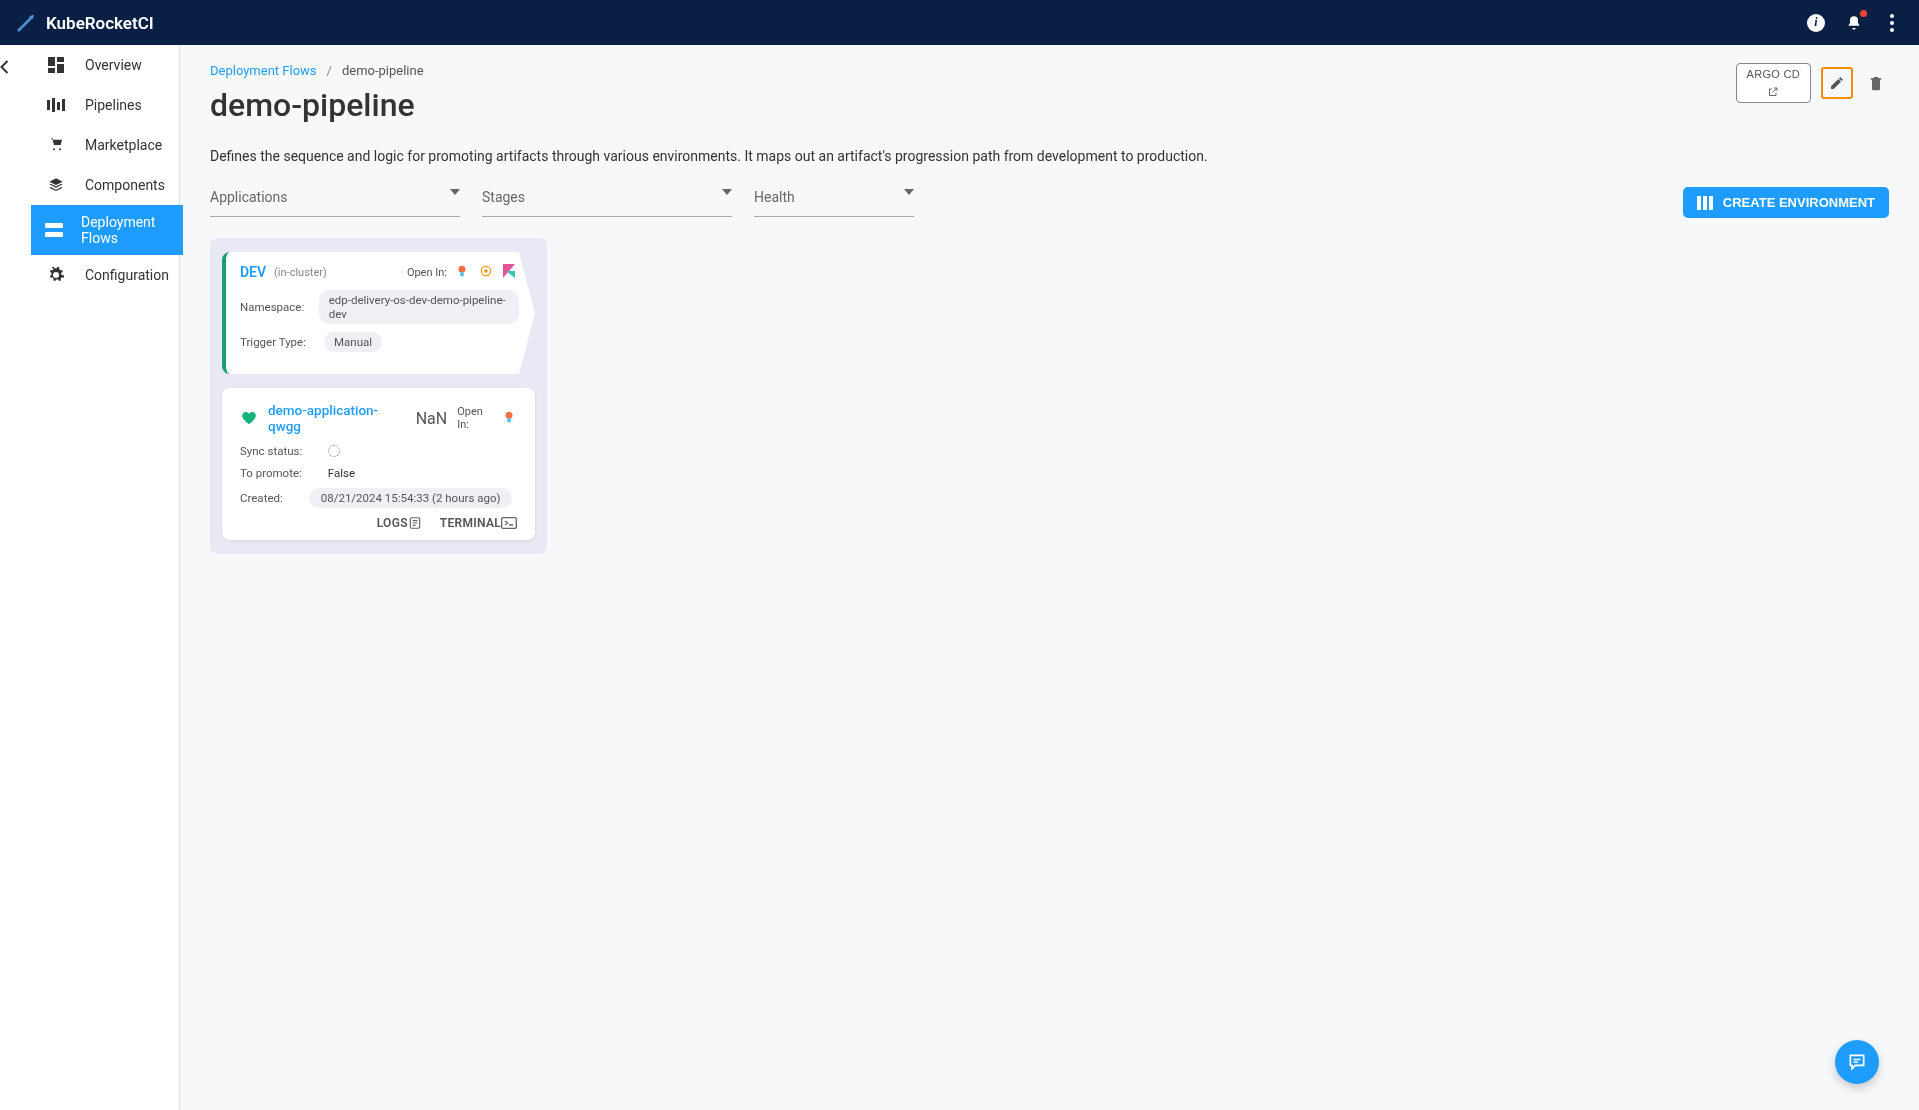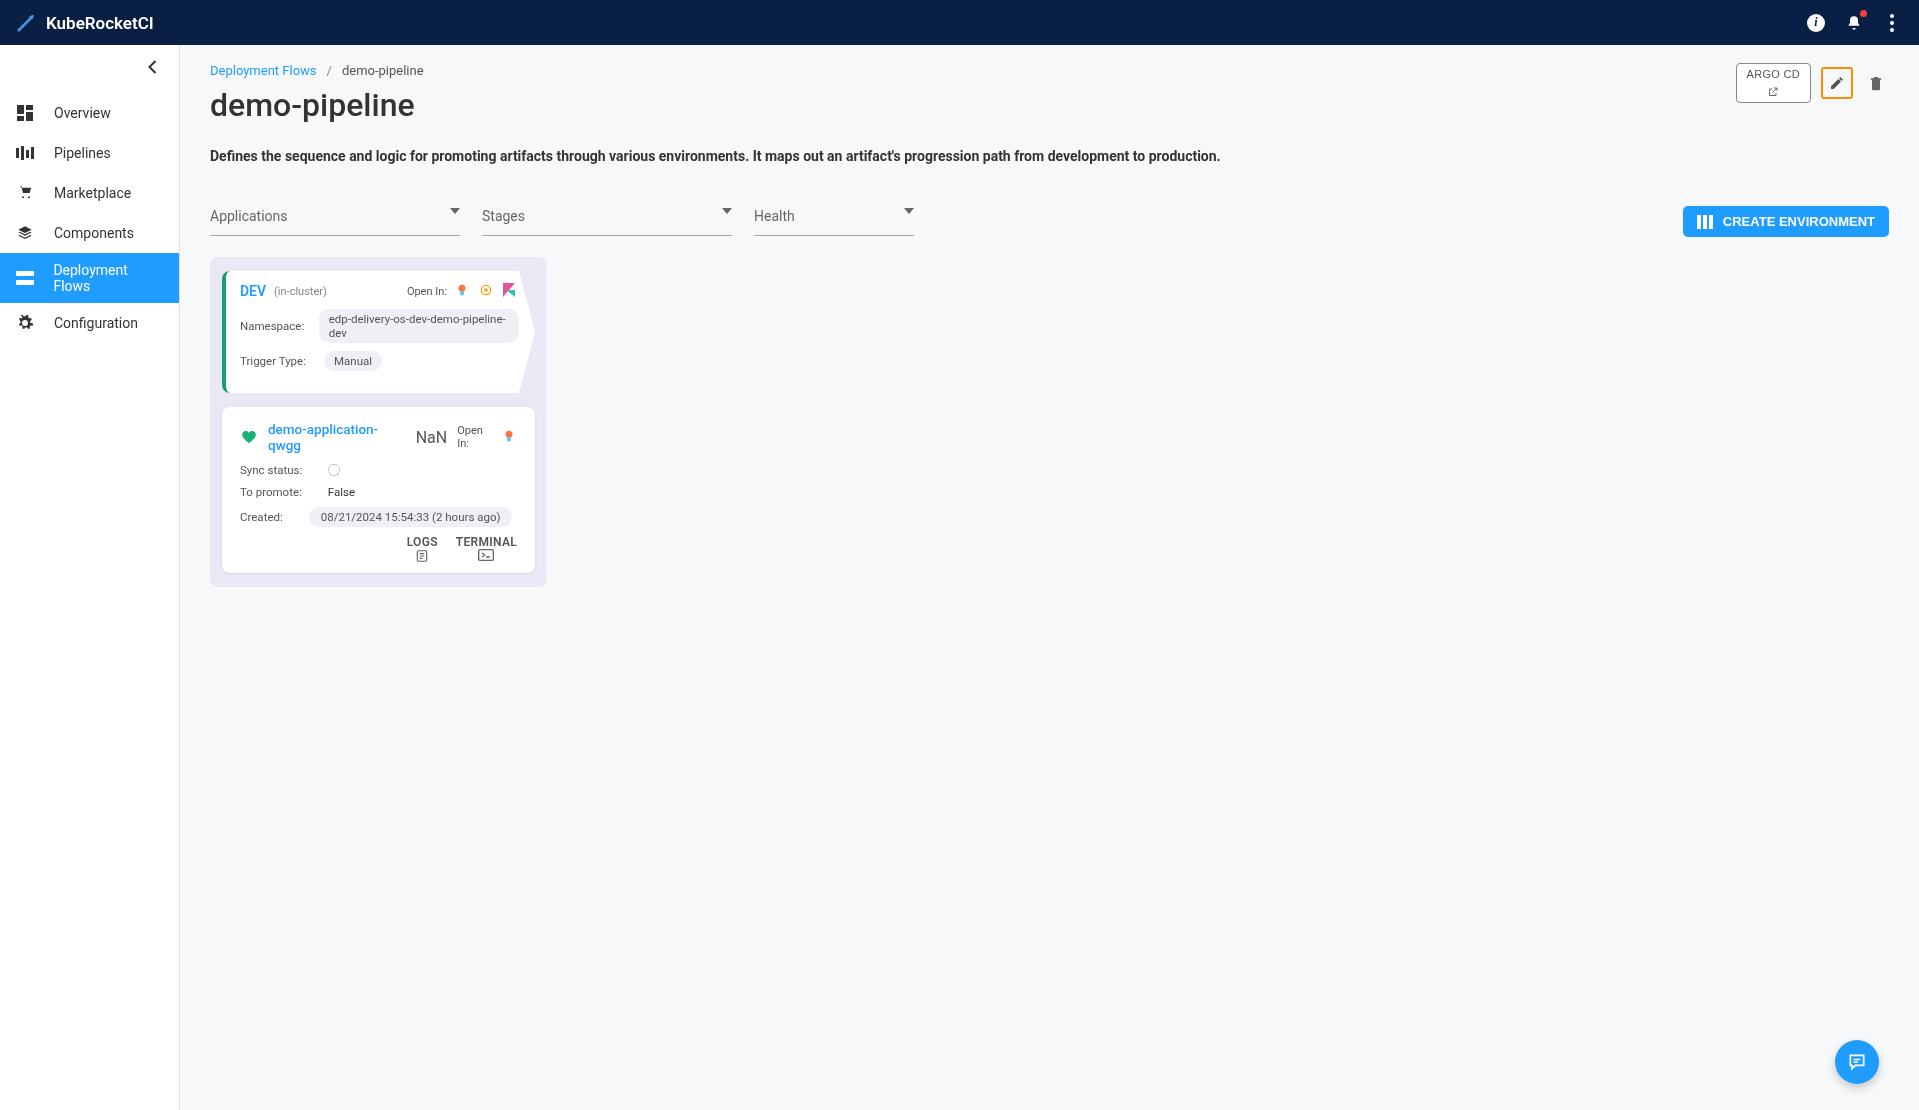--- a/index.html
+++ b/index.html
@@ -6,40 +6,40 @@
 body { font-family: -apple-system, BlinkMacSystemFont, "Segoe UI", Roboto, Helvetica, Arial, sans-serif; font-size: 14px; color: #333; background: #f7f8fa; }
 .topbar { height: 45px; background: #0a1f44; display: flex; align-items: center; padding: 12px 16px; color: #fff; position: relative; }
 .topbar .logo { display: flex; align-items: center; gap: 8px; font-weight: 600; font-size: 17px; }
 .topbar .logo svg { width: 22px; height: 22px; }
 .topbar .right { margin-left: auto; display: flex; align-items: center; gap: 16px; }
 .topbar .icon { width: 22px; height: 22px; cursor: pointer; display: flex; align-items: center; justify-content: center; }
 .info-circle { width: 18px; height: 18px; border-radius: 50%; background: #fff; color: #0a1f44; font-weight: bold; font-size: 12px; display: flex; align-items: center; justify-content: center; font-style: italic; font-family: serif; }
 .bell-wrap { position: relative; }
 .bell-dot { position: absolute; top: -2px; right: -2px; width: 7px; height: 7px; background: #f44336; border-radius: 50%; }
 .layout { display: flex; height: calc(100vh - 45px); }
-.sidebar { width: 180px; background: #fff; border-right: 1px solid #e0e0e0; display: flex; flex-direction: column; position: relative; }
+.sidebar { width: 180px; background: #fff; border-right: 1px solid #e0e0e0; display: flex; position: relative; }
 .sidebar .collapse { height: 44px; display: flex; align-items: center; justify-content: flex-end; padding-right: 22px; margin-bottom: 4px; }
 .sidebar .nav { flex: 1; }
 .nav-item { display: flex; align-items: center; gap: 18px; padding: 9px 14px; cursor: pointer; color: #333; font-size: 14px; }
 .nav-item.active { background: #1f9cff; color: #fff; }
 .nav-item.active .nav-icon { color: #fff; }
 .nav-icon { width: 22px; height: 22px; display: flex; align-items: center; justify-content: center; color: #333; }
 .sidebar-bottom { padding: 14px 20px 22px; }
 .toolbox { display: inline-flex; border: 1px solid #e0e0e0; border-radius: 5px; margin-bottom: 10px; }
 .toolbox .btn { width: 32px; height: 30px; display: flex; align-items: center; justify-content: center; cursor: pointer; color: #666; }
 .toolbox .btn.active { background: #eaeaea; }
 .create-resource { background: #1f9cff; color: #fff; border: none; border-radius: 5px; padding: 10px 14px; display: flex; align-items: center; gap: 8px; font-size: 13px; font-weight: 600; cursor: pointer; }
 .main { flex: 1; padding: 18px 30px; position: relative; overflow: auto; }
 .header-row { display: flex; align-items: flex-start; justify-content: space-between; margin-bottom: 10px; }
 .breadcrumb { font-size: 13px; display: flex; align-items: center; gap: 10px; margin-bottom: 8px; }
 .breadcrumb a { color: #1f9cff; text-decoration: none; }
 .breadcrumb .sep { color: #888; }
 .breadcrumb .current { color: #555; }
 .page-title { font-size: 32px; font-weight: 500; margin: 8px 0 14px; color: #333; }
-.page-desc { font-size: 14px; color: #333; margin-bottom: 42px; font-weight: bold; }
+.page-desc { font-size: 14px; color: #333; margin-bottom: 23px; }
 .header-actions { display: flex; align-items: center; gap: 10px; }
 .btn-outlined { border: 1px solid #888; background: #fff; display: flex; align-items: center; gap: 6px; padding: 4px 10px; border-radius: 4px; font-size: 11px; color: #555; cursor: pointer; letter-spacing: 0.3px; flex-direction: column; }
 .icon-btn { width: 26px; height: 26px; display: flex; align-items: center; justify-content: center; cursor: pointer; color: #555; }
 .edit-highlight { border: 2px solid #ff8c00; border-radius: 3px; padding: 1px; }
 .filters { display: flex; gap: 22px; align-items: center; margin-bottom: 20px; }
 .select-field { position: relative; border-bottom: 1px solid #aaa; display: flex; align-items: flex-start; justify-content: space-between; height: 28px; width: 250px; color: #666; font-size: 14px; cursor: pointer; }
 .select-field.small { width: 160px; }
 .create-env { margin-left: auto; background: #1f9cff; color: #fff; border: none; border-radius: 5px; padding: 8px 14px; font-size: 13px; font-weight: 600; display: flex; align-items: center; gap: 10px; cursor: pointer; }
 .env-container { background: #e8e9f4; border-radius: 8px; padding: 14px 12px; width: 337px; }
 .stage-card { background: #fff; border-radius: 8px; border-left: 4px solid #1b9e77; padding: 12px 16px 14px 14px; margin-bottom: 14px; position: relative; box-shadow: 0 1px 3px rgba(0,0,0,0.08); clip-path: polygon(0 0, calc(100% - 16px) 0, 100% 50%, calc(100% - 16px) 100%, 0 100%); }
@@ -54,21 +54,21 @@
 .app-card { background: #fff; border-radius: 8px; padding: 14px 18px 10px; box-shadow: 0 1px 3px rgba(0,0,0,0.08); }
 .app-head { display: flex; align-items: center; gap: 10px; margin-bottom: 10px; }
 .heart { color: #17b27a; }
 .app-head .app-name { color: #1f9cff; font-size: 13.5px; font-weight: 500; }
 .app-head .nan { color: #555; font-size: 16px; margin-left: 4px; }
 .app-head .open-in { margin-left: auto; }
 .kv2 { display: flex; align-items: center; gap: 26px; margin-bottom: 8px; font-size: 11.5px; }
 .kv2 .k { color: #555; }
 .kv2 .chip { background: #eef0f5; color: #555; border-radius: 10px; padding: 3px 12px; font-size: 11.5px; }
 .app-actions { display: flex; justify-content: flex-end; gap: 18px; margin-top: 8px; }
-.app-actions .action { display: flex; align-items: center; gap: 0; font-size: 12px; color: #555; font-weight: 600; letter-spacing: 0.3px; cursor: pointer; flex-direction: column; }
+.app-actions .action { display: flex; align-items: center; gap: 0; font-size: 12px; color: #555; font-weight: 600; letter-spacing: 0.3px; cursor: pointer; }
 .fab { position: fixed; right: 40px; bottom: 26px; width: 44px; height: 44px; border-radius: 50%; background: #1f9cff; display: flex; align-items: center; justify-content: center; color: #fff; cursor: pointer; box-shadow: 0 4px 10px rgba(0,0,0,0.2); }
 .dotted-circle { width: 12px; height: 12px; border: 1.5px dotted #888; border-radius: 50%; display: inline-block; }
 svg { display: block; }
 </style>
 </head>
 <body>
 
 <div class="topbar">
   <div class="logo">
     <svg viewBox="0 0 24 24" fill="none">

